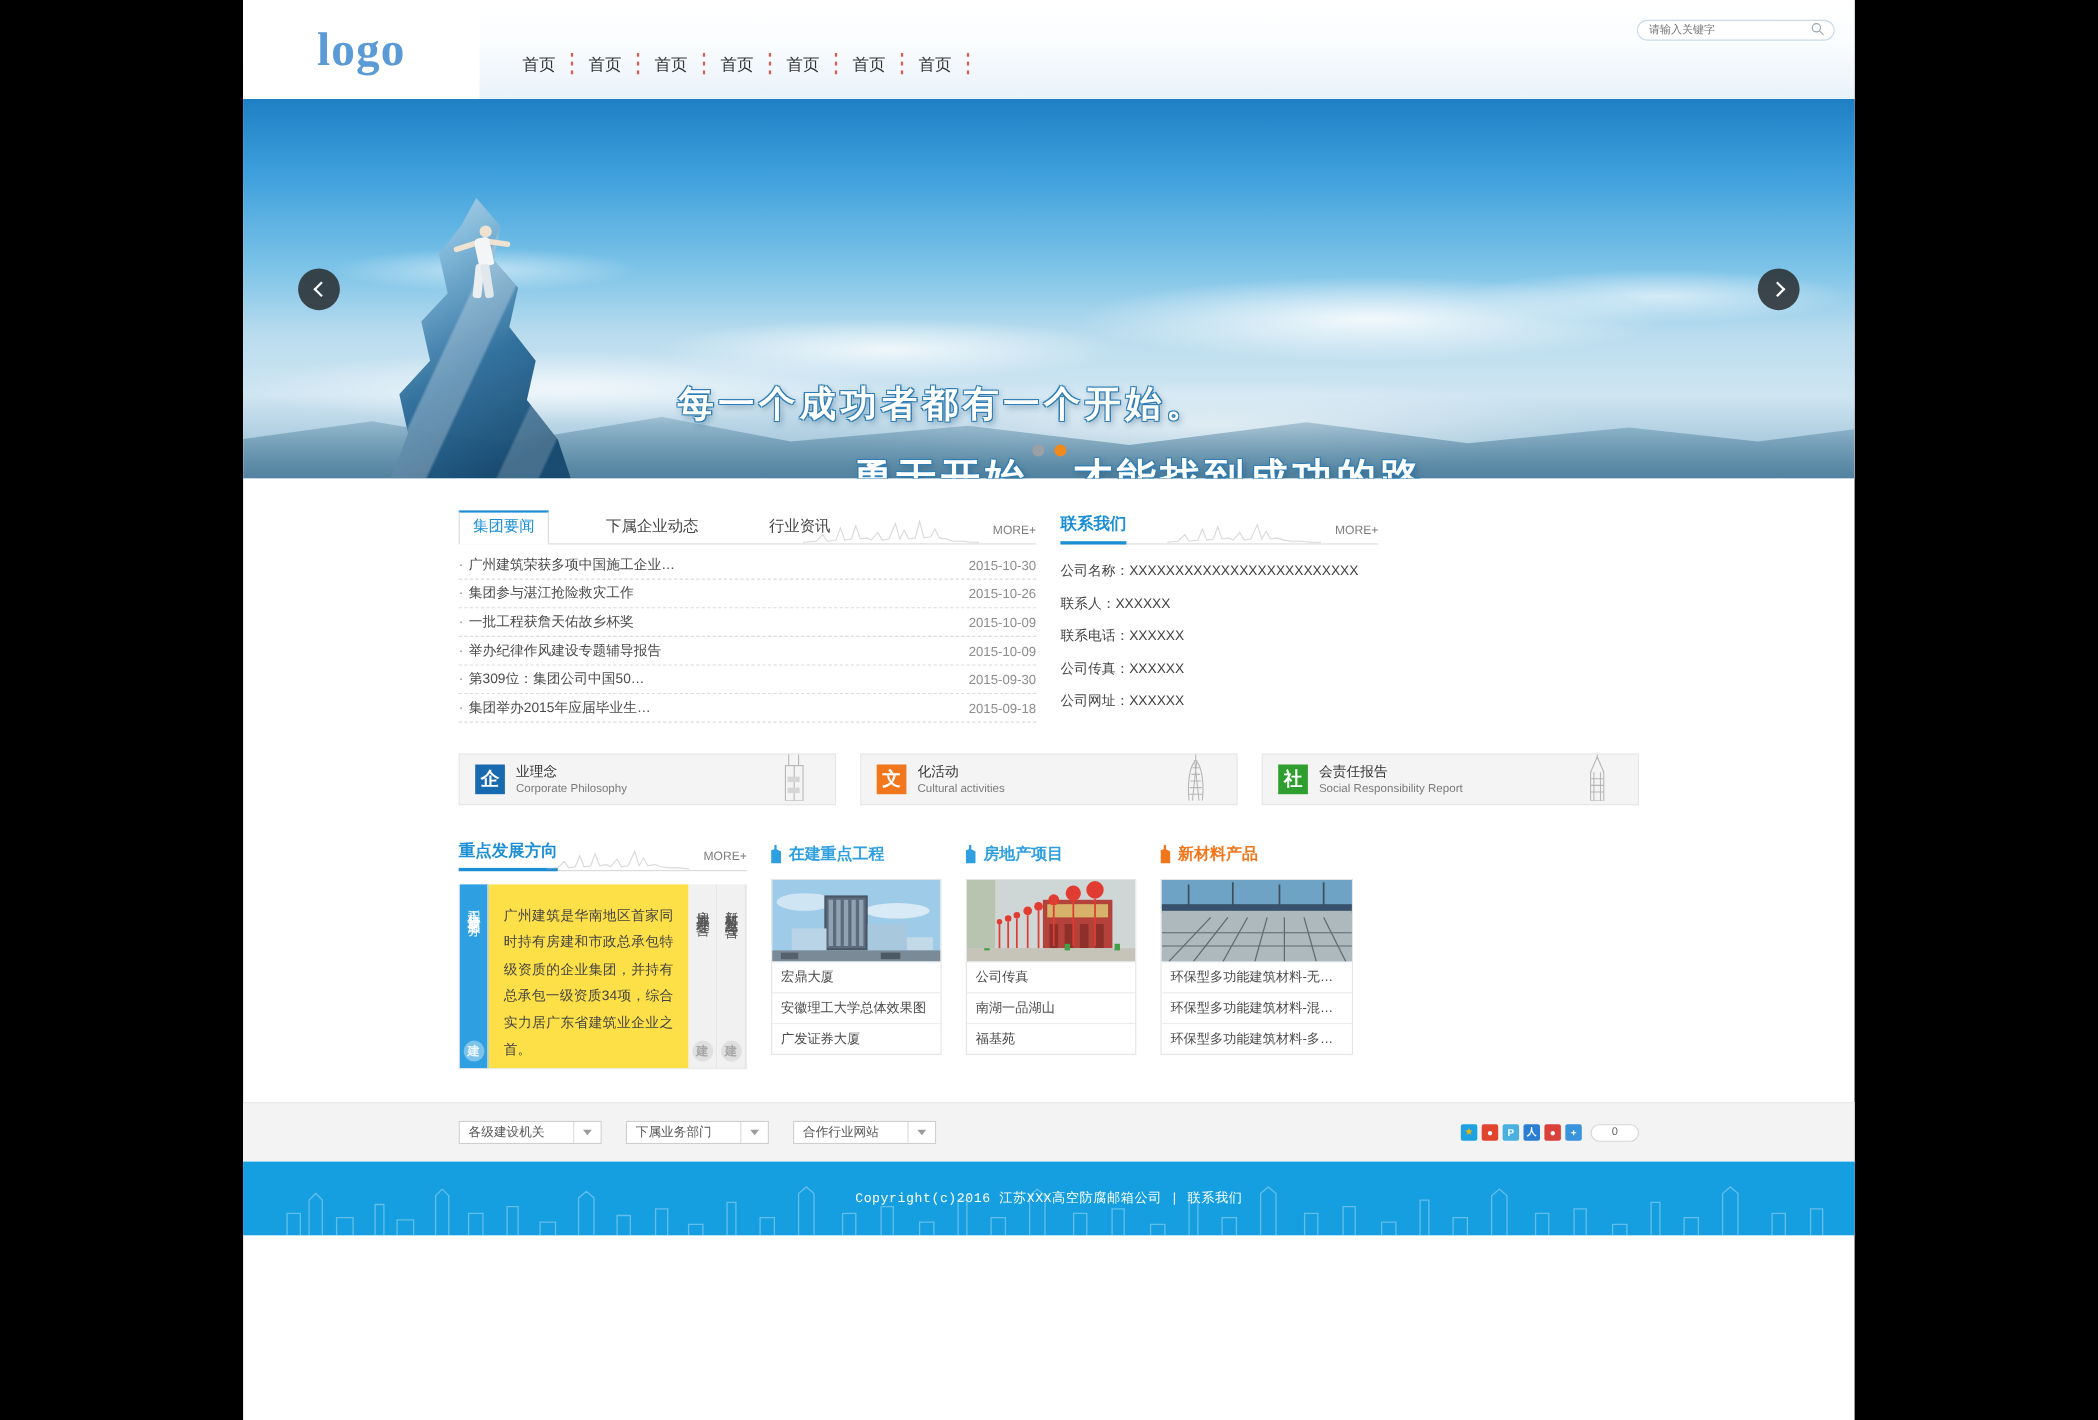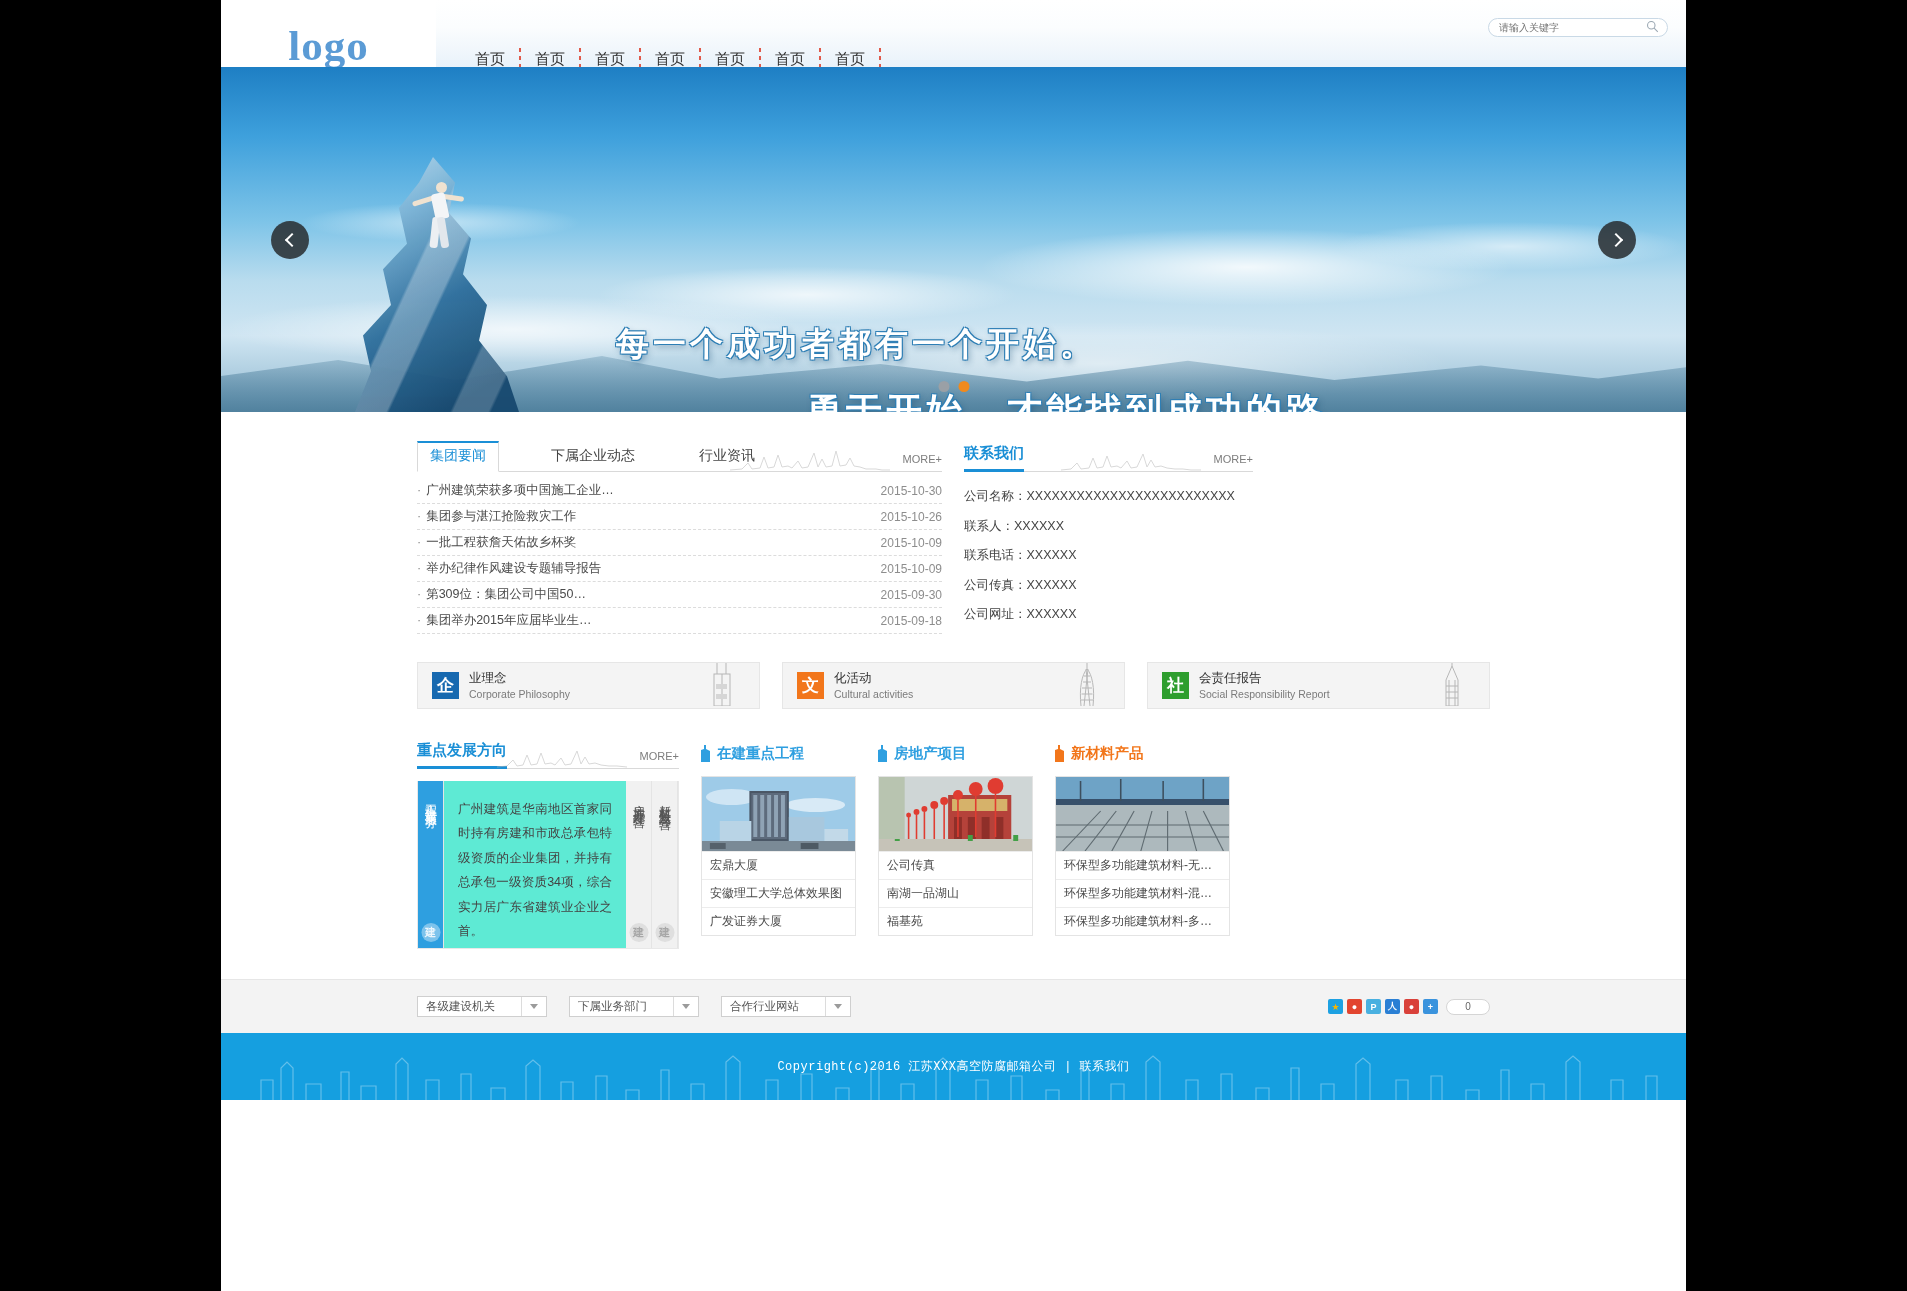--- a/index.html
+++ b/index.html
@@ -10,21 +10,21 @@
     overflow: hidden;
   }
   .page {
     position: absolute; left: 221px; top: 0;
     width: 1465px; height: 1291px;
     background: #fff;
   }
 
   
   .header {
-    position: relative; height: 67px;
+    position: relative; height: 90px;
     background: linear-gradient(to bottom, #ffffff 0%, #fbfdfe 40%, #e9f2fa 100%);
   }
   .logo-box {
     position: absolute; left: 0; top: 0;
     width: 215px; height: 90px;
     background: #fff;
     display: flex; align-items: center; justify-content: center;
   }
   .logo-text {
     font-family: "Liberation Serif", "DejaVu Serif", serif;
@@ -104,21 +104,21 @@
   .fig-leg1 { position:absolute; left:15px; top:35px; width:8px; height:31px; background:#eceff2; border-radius:3px; transform: rotate(6deg); }
   .fig-leg2 { position:absolute; left:23px; top:35px; width:8px; height:31px; background:#e2e7ec; border-radius:3px; transform: rotate(-9deg); }
 
   .hero-headline {
     position: absolute; left: 395px; top: 255px;
     font-size: 33px; font-weight: bold; letter-spacing: 4px;
     color: #ffffff;
     text-shadow: 0 0 1px #2e7fb5, 1px 1px 0 #2e7fb5, -1px -1px 0 #2e7fb5, 1px -1px 0 #2e7fb5, -1px 1px 0 #2e7fb5, 2px 3px 6px rgba(20,70,110,.45);
   }
   .hero-subline {
-    position: absolute; left: 585px; top: 320px;
+    position: absolute; left: 554px; top: 320px;
     font-size: 36px; font-weight: bold; letter-spacing: 4px;
     color: #ffffff;
     text-shadow: 0 0 1px #2e7fb5, 1px 1px 0 #2e7fb5, -1px -1px 0 #2e7fb5, 1px -1px 0 #2e7fb5, -1px 1px 0 #2e7fb5, 2px 3px 6px rgba(20,70,110,.45);
   }
   .hero-arrow {
     position: absolute; top: 50%; transform: translateY(-50%);
     width: 38px; height: 38px; border-radius: 50%;
     background: rgba(40,44,48,.86);
     display: flex; align-items: center; justify-content: center;
     cursor: pointer;
@@ -212,21 +212,21 @@
   .acc-tab.active .acc-tab-label { color: #fff; }
   .acc-logo {
     position: absolute; left: 50%; transform: translateX(-50%); bottom: 6px;
     width: 19px; height: 19px; border-radius: 50%;
     background: rgba(255,255,255,.38);
     display: flex; align-items: center; justify-content: center;
     font-size: 11px; color: rgba(255,255,255,.85); font-weight: bold;
   }
   .acc-tab:not(.active) .acc-logo { background: rgba(160,160,160,.22); color: rgba(130,130,130,.6); }
   .acc-body {
-    flex: 1; background: #5eead4; padding: 16px 14px; font-size: 12.5px;
+    flex: 1; background: #fde047; padding: 16px 14px; font-size: 12.5px;
     color: #444; line-height: 1.95; text-align: justify;
   }
   .acc-arrow {
     position: absolute; right: -7px; top: 52%; width: 0; height: 0;
     border-top: 7px solid transparent; border-bottom: 7px solid transparent;
     border-left: 7px solid #2e9fe0;
   }
 
   .proj-col { width: 155px; }
   .proj-head { display: flex; align-items: center; gap: 7px; height: 28px; }

